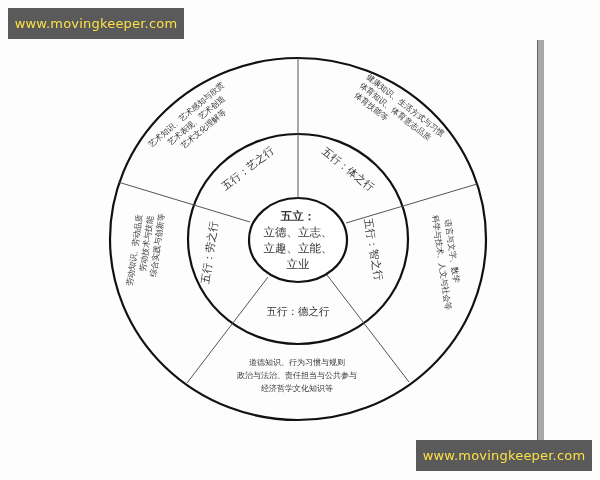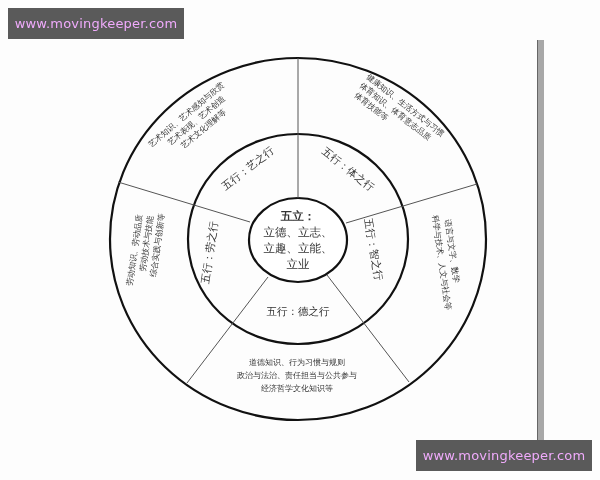--- a/index.html
+++ b/index.html
@@ -1,18 +1,18 @@
 <!DOCTYPE html>
 <html><head>
 <meta charset="utf-8">
 <style>
   html, body { margin:0; padding:0; }
   body { width:600px; height:480px; background:#fdfdfd; position:relative; overflow:hidden;
          font-family:"DejaVu Serif", serif; }
-  .wm { position:absolute; background:#5a5a5a; color:#f0abfc; font-family:"DejaVu Sans", sans-serif;
+  .wm { position:absolute; background:#5a5a5a; color:#fde047; font-family:"DejaVu Sans", sans-serif;
         font-size:13px; display:flex; align-items:center; justify-content:center; letter-spacing:0.2px; }
   #wm-top { left:8px; top:8px; width:176px; height:31px; }
   #wm-bottom { left:416px; top:440px; width:176px; height:31px; }
   #divider-bar { position:absolute; left:537px; top:40px; width:7px; height:400px; background:#a8a8a8;
                  border-left:1px solid #666; box-sizing:border-box; }
   svg { position:absolute; left:0; top:0; }
   .t { fill:#333; }
 </style>
 </head>
 <body>

